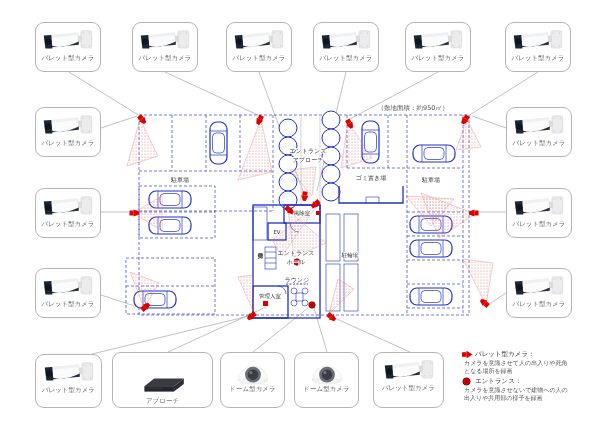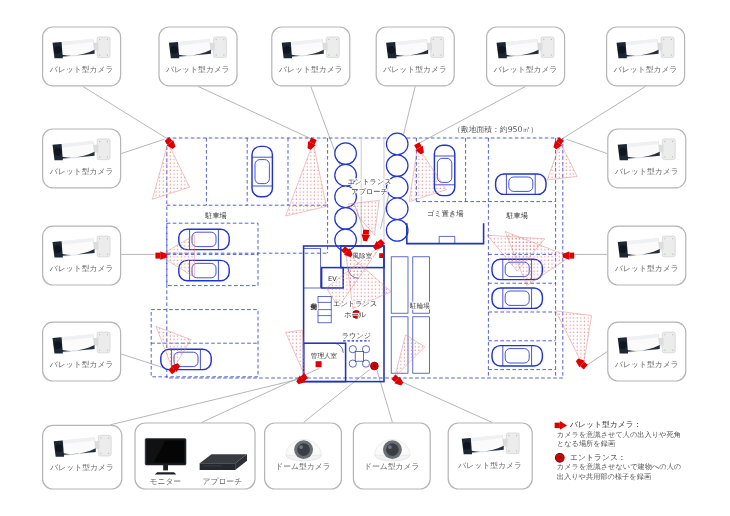--- a/index.html
+++ b/index.html
@@ -345,26 +345,20 @@
 </div>
 
 <div class="dev-box" style="left:35px;top:354px;width:67px;height:54px">
   <svg class="icon-bullet" viewBox="0 0 100 52">
         <use href="#sym-bullet"></use>
       </svg>
   <div class="dev-label">バレット型カメラ</div>
 </div>
 <div class="dev-box dev-pair" style="left:112px;top:352px;width:101px;height:56px">
   <div class="dev-sub">
-    <svg class="icon-monitor" viewBox="0 0 80 62">
-          <use href="#sym-monitor"></use>
-        </svg>
-    <div class="dev-label">モニター</div>
-  </div>
-  <div class="dev-sub">
     <svg class="icon-recorder" viewBox="0 0 80 42">
           <use href="#sym-recorder"></use>
         </svg>
     <div class="dev-label">アプローチ</div>
   </div>
 </div>
 <div class="dev-box" style="left:220px;top:352px;width:65px;height:56px">
   <svg class="icon-dome" viewBox="0 0 80 54">
         <use href="#sym-dome"></use>
       </svg>

